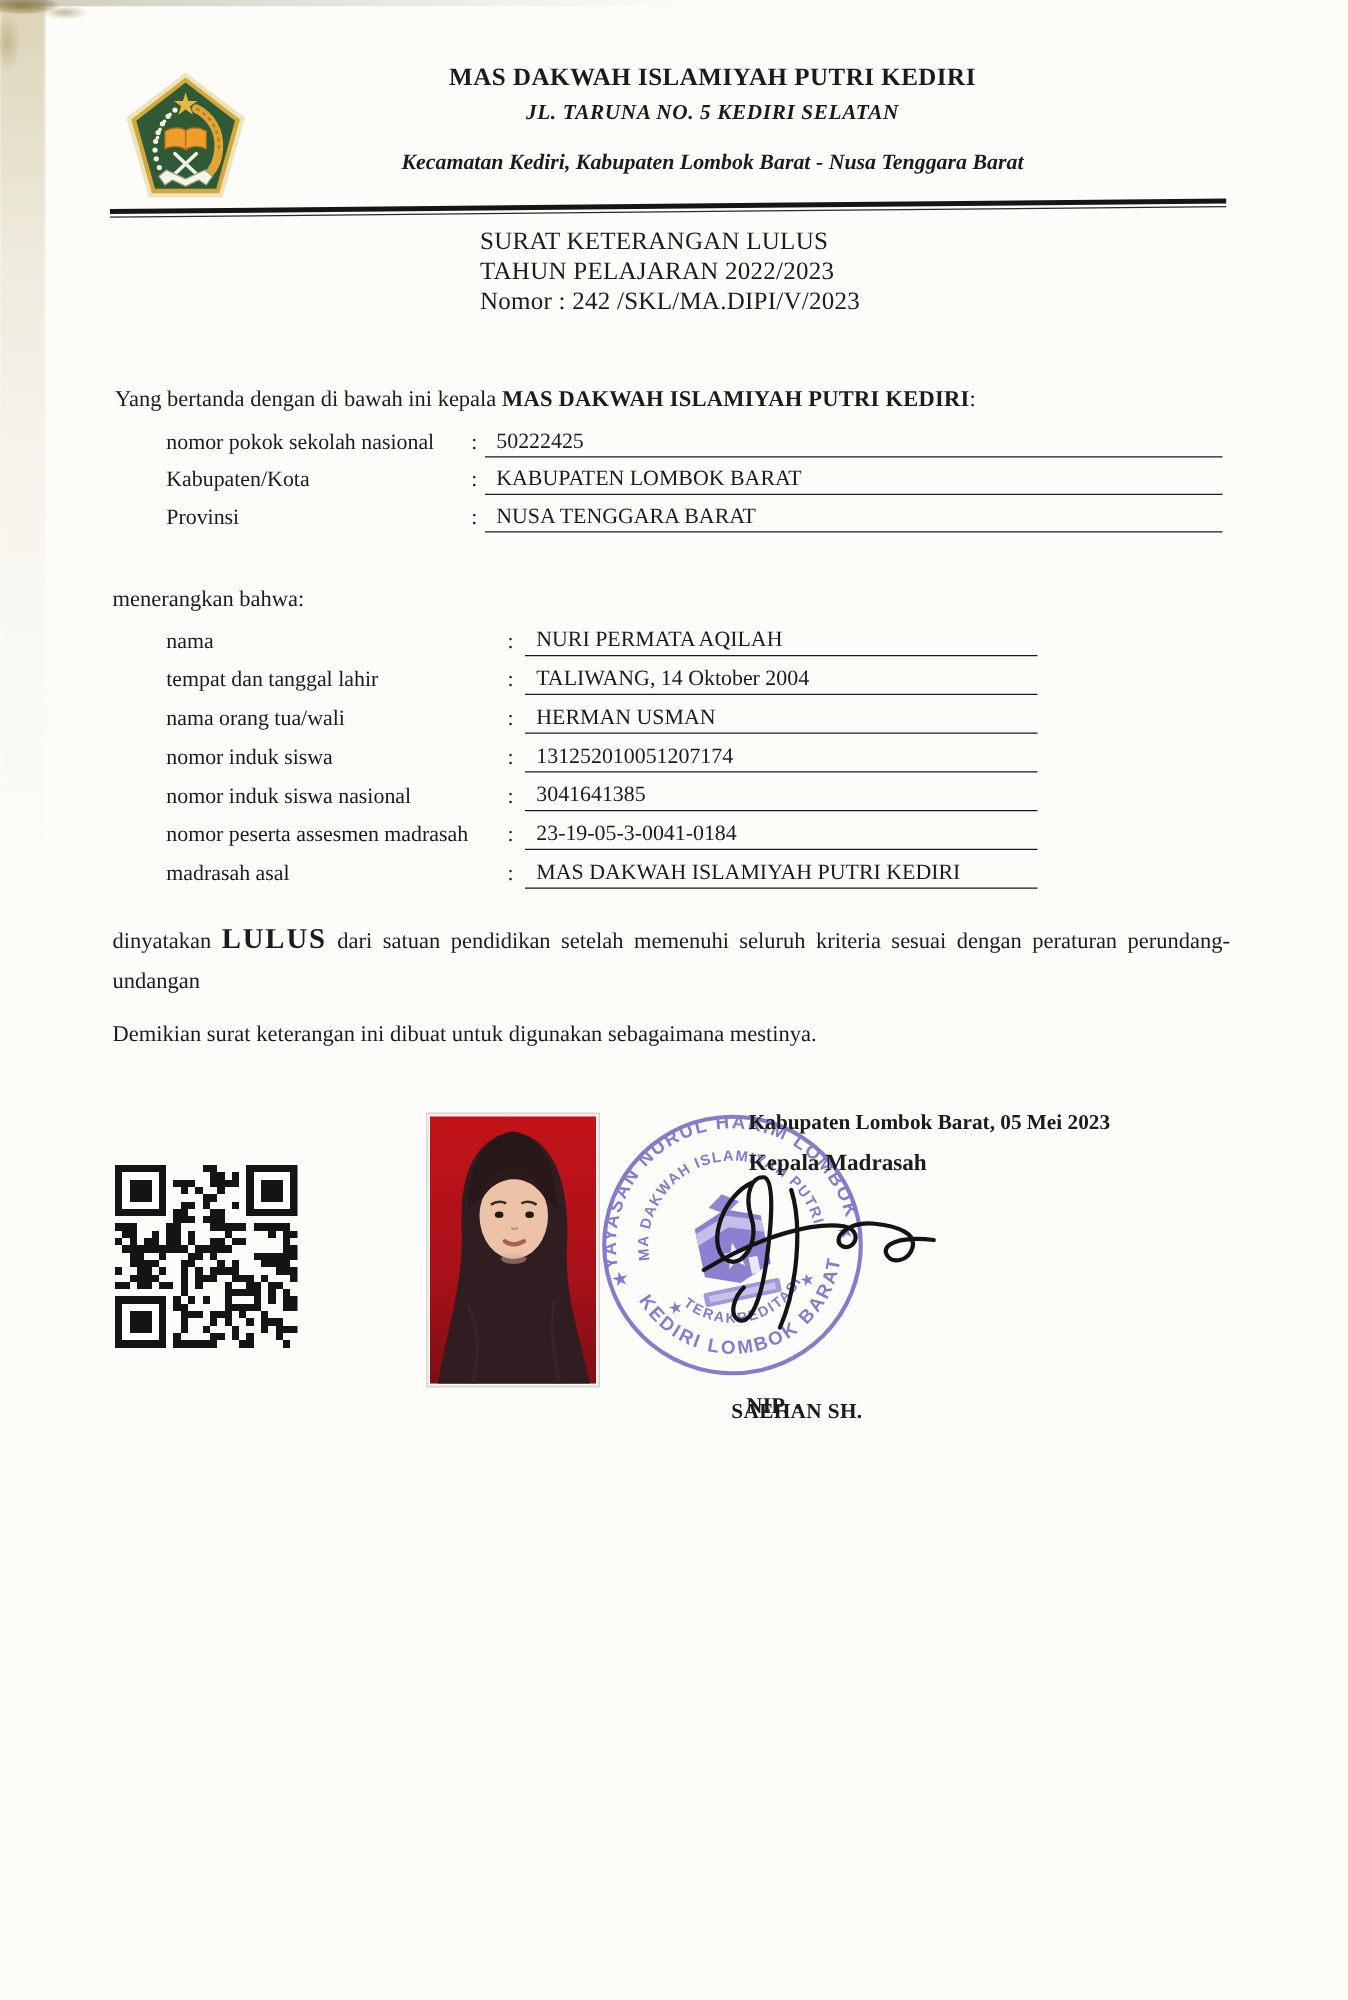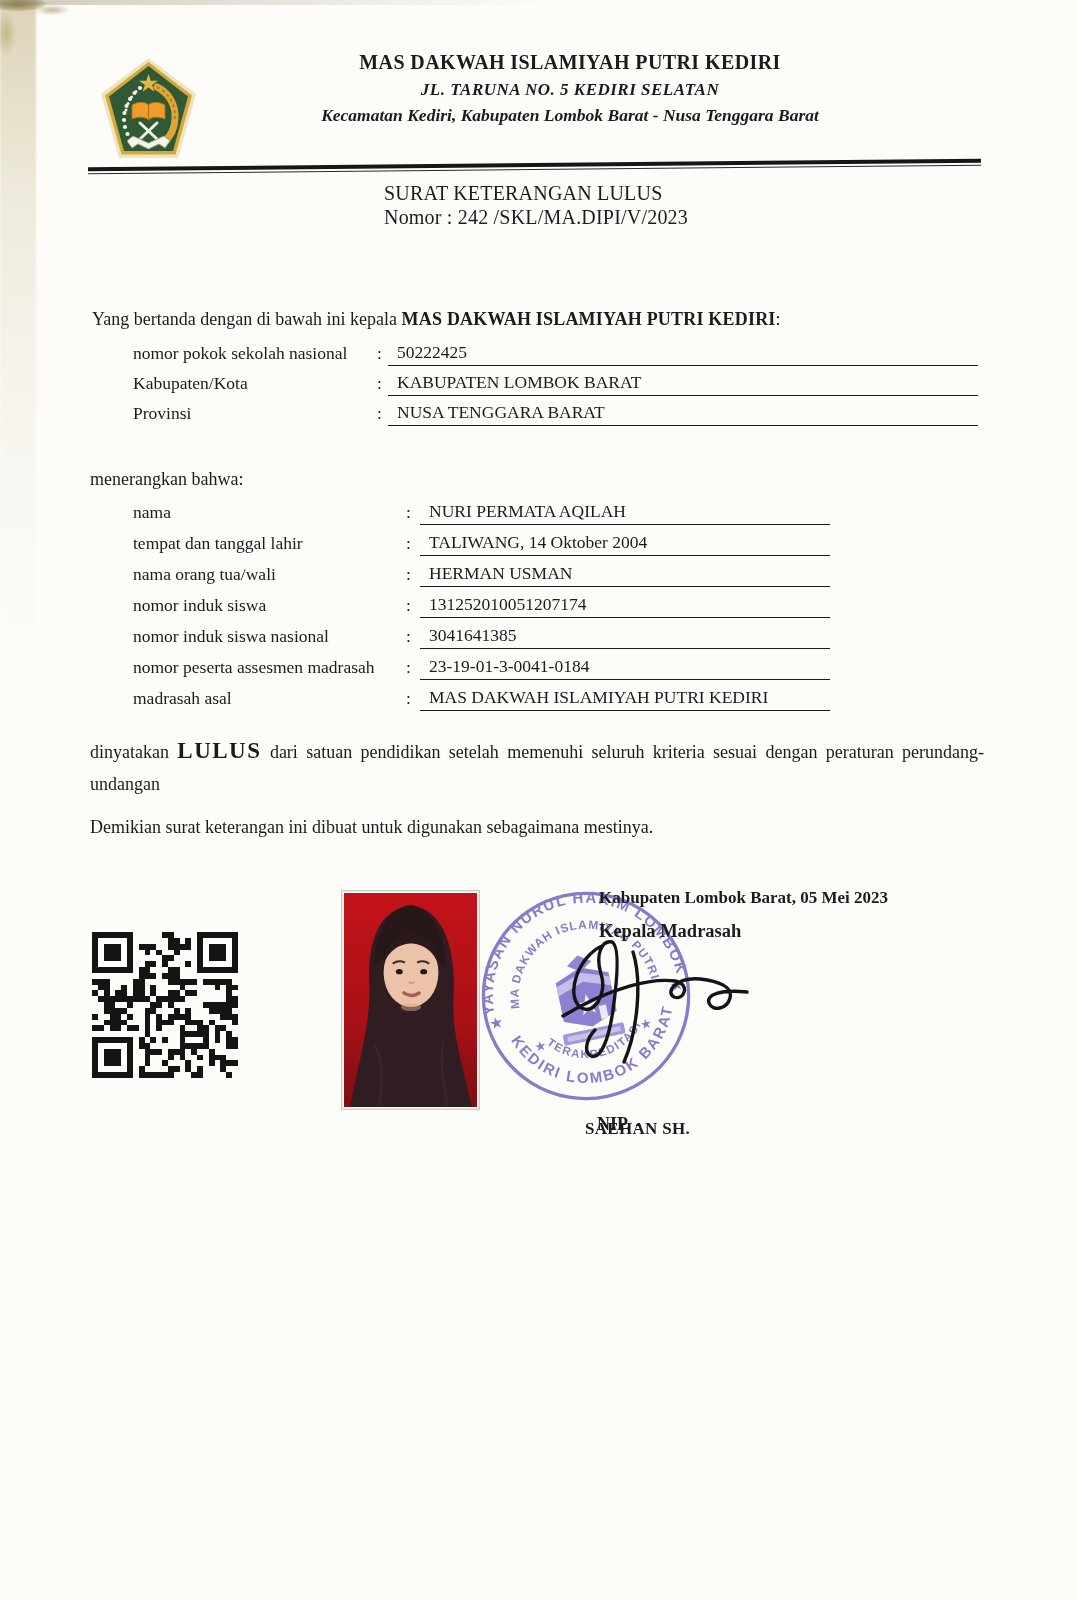--- a/index.html
+++ b/index.html
@@ -16,21 +16,21 @@
     background:
       linear-gradient(to bottom, rgba(170,150,85,.40), rgba(190,175,120,.22) 28%, rgba(205,195,160,.14) 52%, rgba(210,200,170,.07) 72%, transparent 95%);
     filter:blur(1px);}
   .top-edge{left:0;top:0;width:560px;height:5px;background:linear-gradient(to right, rgba(150,140,110,.45), rgba(170,165,150,.15) 70%, transparent);}
 
   
   .letterhead-text{left:220px;top:50px;width:700px;text-align:center;line-height:25px;}
   .lh1{font-size:20px;font-weight:bold;letter-spacing:.4px;}
   .lh2{font-size:20px;font-weight:bold;letter-spacing:.4px;}
   .lh3{font-size:17px;font-weight:bold;font-style:italic;letter-spacing:.5px;margin-top:2px;}
-  .lh4{font-size:17.5px;font-weight:bold;font-style:italic;margin-top:1px;}
+  .lh4{font-size:17.5px;font-weight:bold;font-style:italic;margin-top:15px;}
   .header-divider{left:88px;top:163px;width:893px;height:7px;border-top:4px solid #161616;
     transform:rotate(-0.55deg);}
   .header-divider::after{content:"";position:absolute;left:0;right:0;top:2px;border-top:1.5px solid #2a2a2a;}
 
   .doc-title{left:384px;top:181px;line-height:24px;}
   .doc-title div{font-size:20px;font-weight:normal;letter-spacing:.2px;}
 
   .intro{left:92px;top:309px;font-size:18px;}
   .intro b{letter-spacing:.2px;}
 
@@ -100,20 +100,21 @@
 
 <div class="abs letterhead-text">
   <div class="lh2">MAS DAKWAH ISLAMIYAH PUTRI KEDIRI</div>
   <div class="lh3">JL. TARUNA NO. 5 KEDIRI SELATAN</div>
   <div class="lh4">Kecamatan Kediri, Kabupaten Lombok Barat - Nusa Tenggara Barat</div>
 </div>
 <div class="abs header-divider"></div>
 
 <div class="abs doc-title">
   <div>SURAT KETERANGAN LULUS</div>
+  <div>TAHUN PELAJARAN 2022/2023</div>
   <div>Nomor : 242 /SKL/MA.DIPI/V/2023</div>
 </div>
 
 <div class="abs intro">
   <span>Yang bertanda dengan di bawah ini kepala</span>
   <b>MAS DAKWAH ISLAMIYAH PUTRI KEDIRI</b><span>:</span>
 </div>
 
 <div>
   <span class="label" style="left:133px;top:343px">nomor pokok sekolah nasional</span>
@@ -147,21 +148,21 @@
   <span class="label" style="left:133px;top:595px">nomor induk siswa</span>
   <span class="colon" style="left:406px;top:595px">:</span>
   <div class="fill" style="left:420px;top:594px;width:410px"><span>131252010051207174</span></div>
 
   <span class="label" style="left:133px;top:626px">nomor induk siswa nasional</span>
   <span class="colon" style="left:406px;top:626px">:</span>
   <div class="fill" style="left:420px;top:625px;width:410px"><span>3041641385</span></div>
 
   <span class="label" style="left:133px;top:657px">nomor peserta assesmen madrasah</span>
   <span class="colon" style="left:406px;top:657px">:</span>
-  <div class="fill" style="left:420px;top:656px;width:410px"><span>23-19-01-3-0041-0184</span></div>
+  <div class="fill" style="left:420px;top:656px;width:410px"><span>23-19-05-3-0041-0184</span></div>
 
   <span class="label" style="left:133px;top:688px">madrasah asal</span>
   <span class="colon" style="left:406px;top:688px">:</span>
   <div class="fill" style="left:420px;top:687px;width:410px"><span>MAS DAKWAH ISLAMIYAH PUTRI KEDIRI</span></div>
 </div>
 
 <div class="abs declaration">
   <span>dinyatakan</span>
   <span class="lulus">LULUS</span>
   <span>dari satuan pendidikan setelah memenuhi seluruh kriteria sesuai dengan peraturan perundang-undangan</span>

